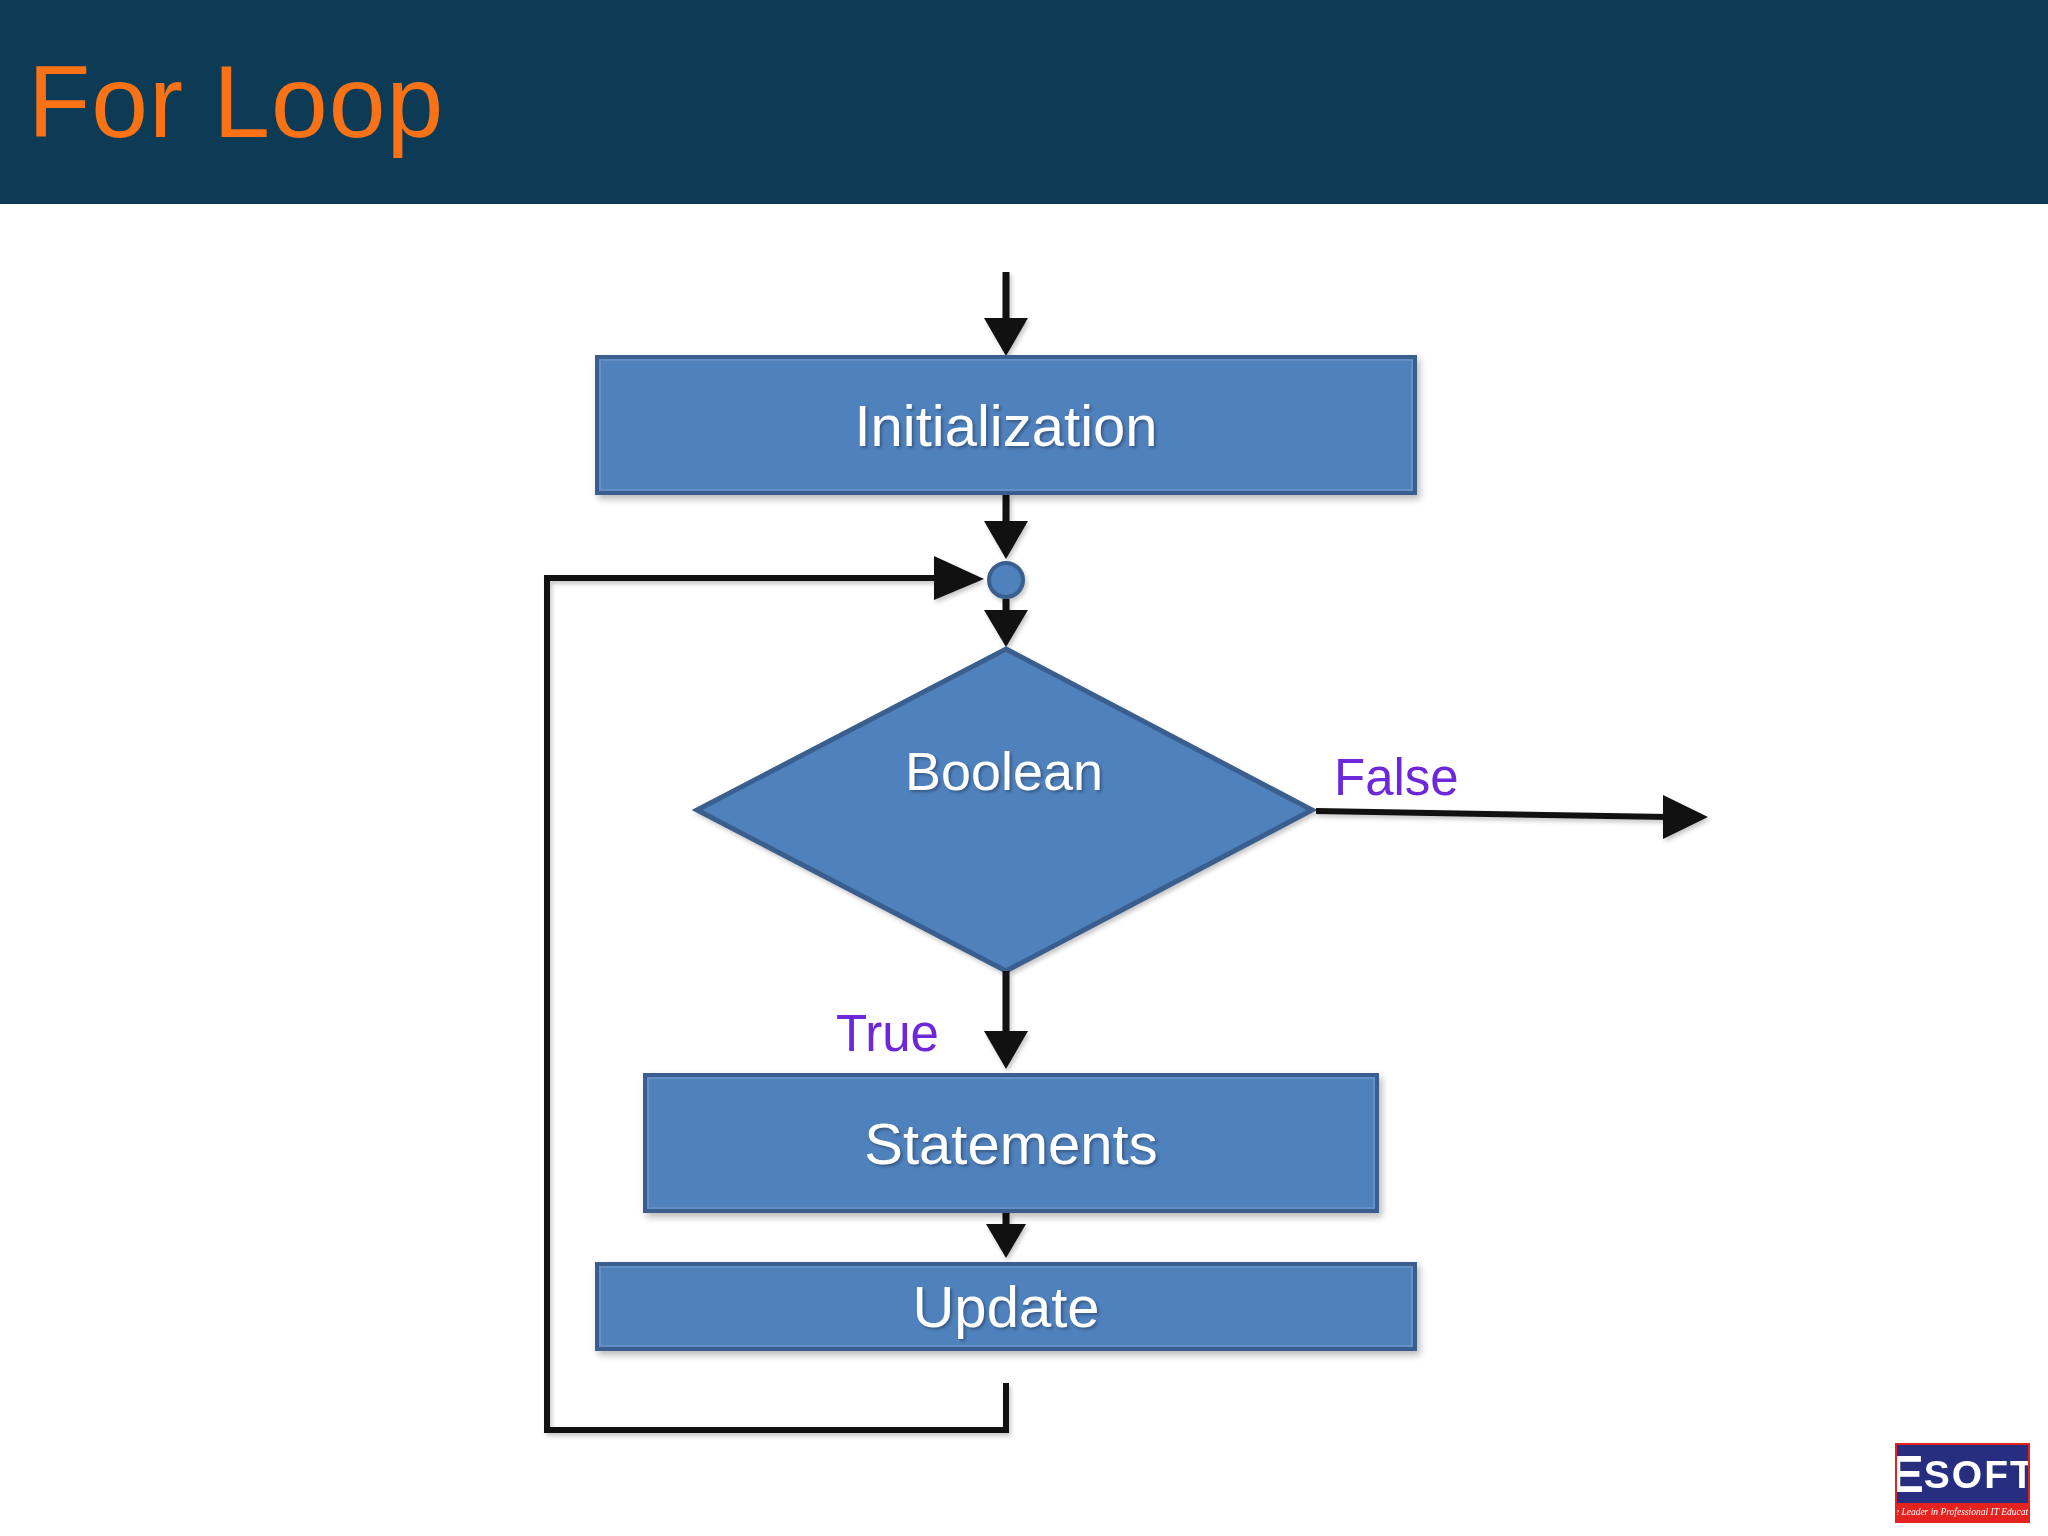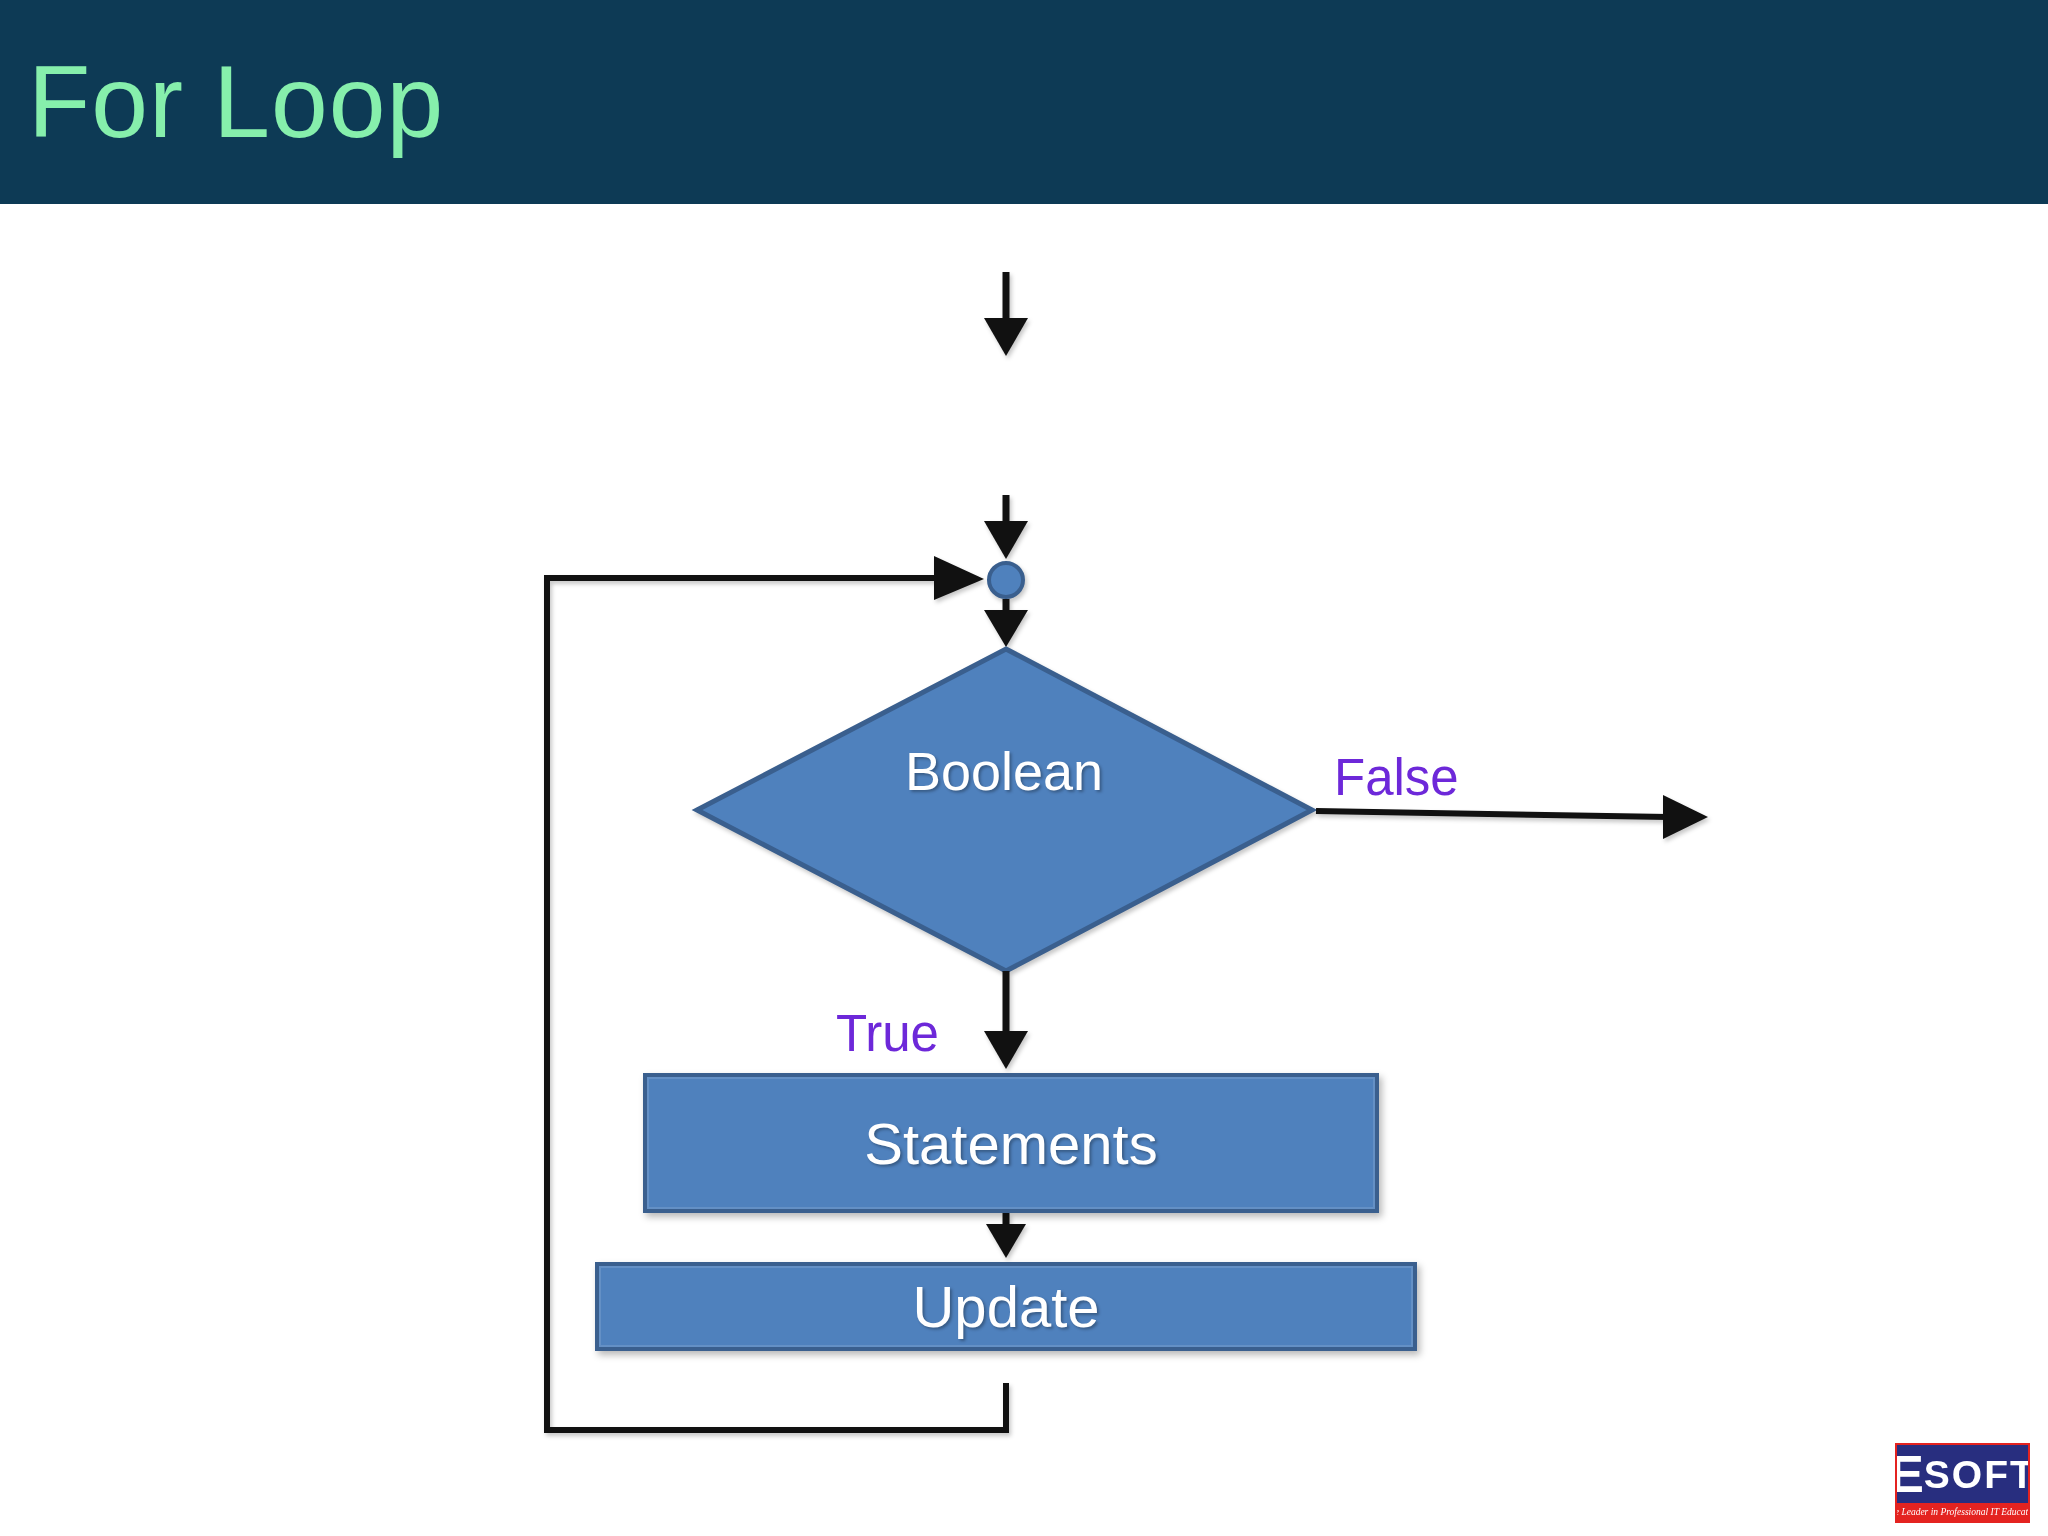--- a/index.html
+++ b/index.html
@@ -15,21 +15,21 @@
   
   .header {
     position: absolute;
     left: 0; top: 0;
     width: 2048px; height: 204px;
     background: #0d3a55;
   }
   .header .title {
     position: absolute;
     left: 28px; top: 44px;
-    color: #86efac;
+    color: #f97316;
     font-size: 102px;
     font-weight: 400;
     letter-spacing: 1px;
     white-space: nowrap;
   }
 
   
   svg.connectors {
     position: absolute;
     left: 0; top: 0;
@@ -164,20 +164,23 @@
       <line x1="1006" y1="971" x2="1006" y2="1034" stroke="#111" stroke-width="7"></line>
       <polygon points="984,1031 1028,1031 1006,1069" fill="#111"></polygon>
     </g>
 
     <g>
       <line x1="1006" y1="1213" x2="1006" y2="1227" stroke="#111" stroke-width="7"></line>
       <polygon points="986,1224 1026,1224 1006,1258" fill="#111"></polygon>
     </g>
   </svg>
 
+  <div class="node-box node-init">
+    <span>Initialization</span>
+  </div>
 
   <div class="node-box node-stmt">
     <span>Statements</span>
   </div>
 
   <div class="node-box node-update">
     <span>Update</span>
   </div>
 
   <div class="diamond-label">

